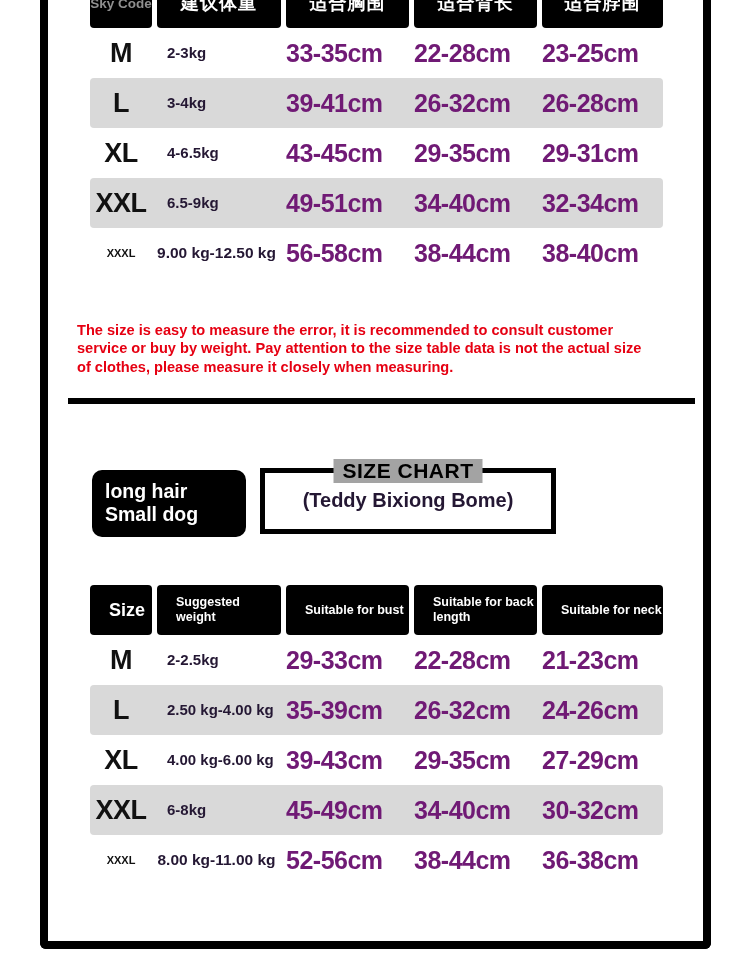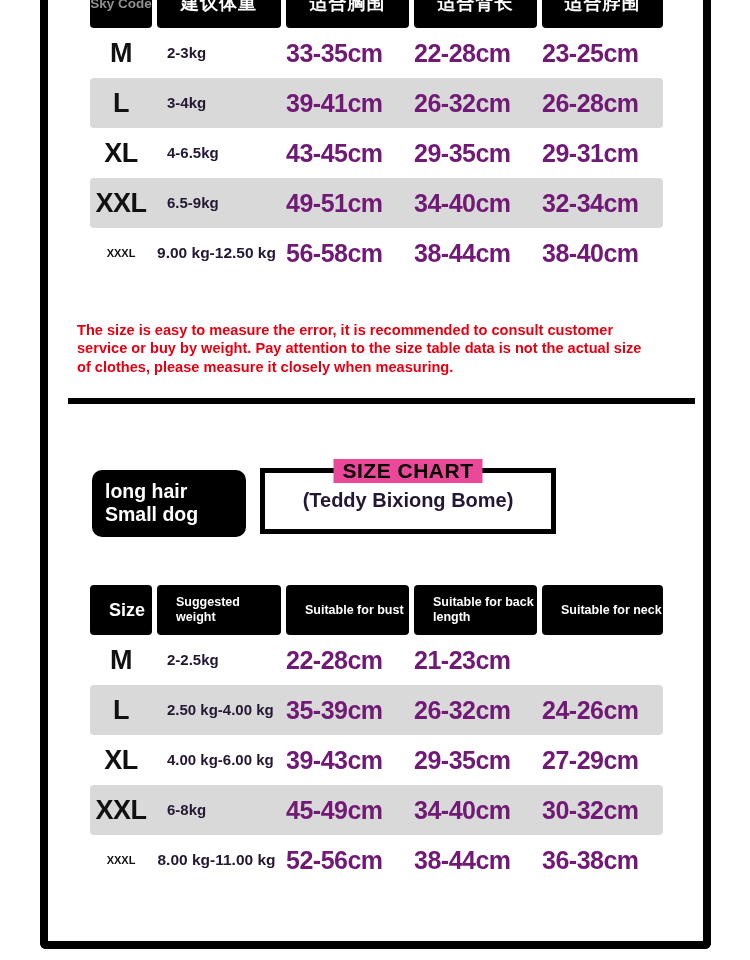--- a/index.html
+++ b/index.html
@@ -55,21 +55,21 @@
     position:absolute;left:92px;top:470px;width:154px;height:67px;box-sizing:border-box;
     background:#000;border-radius:10px;color:#fff;font-weight:700;font-size:19.5px;line-height:23px;
     padding:10px 0 0 13px;
   }
   .chartbox{
     position:absolute;left:260px;top:468px;width:296px;height:66px;box-sizing:border-box;
     border:5px solid #000;background:#fff;
   }
   .chartbox .title{
     position:absolute;top:-14px;left:50%;transform:translateX(-50%);
-    background:#ec4899;padding:0 9px;font-weight:700;font-size:21px;letter-spacing:0.5px;
+    background:#a3a3a3;padding:0 9px;font-weight:700;font-size:21px;letter-spacing:0.5px;
     white-space:nowrap;color:#000;
   }
   .chartbox .subtitle{
     text-align:center;margin-top:16px;font-weight:700;font-size:20px;
     color:var(--weight-text,#241733);
   }
 </style>
 </head>
 <body>
 
@@ -138,20 +138,21 @@
     <div class="tr">
       <div class="th th-size">Size</div>
       <div class="th">Suggested weight</div>
       <div class="th">Suitable for bust</div>
       <div class="th">Suitable for back length</div>
       <div class="th">Suitable for neck</div>
     </div>
     <div class="tr">
       <div class="td-size">M</div>
       <div class="td-weight">2-2.5kg</div>
+      <div class="td-m">29-33cm</div>
       <div class="td-m">22-28cm</div>
       <div class="td-m">21-23cm</div>
     </div>
     <div class="tr stripe">
       <div class="td-size">L</div>
       <div class="td-weight">2.50 kg-4.00 kg</div>
       <div class="td-m">35-39cm</div>
       <div class="td-m">26-32cm</div>
       <div class="td-m">24-26cm</div>
     </div>

